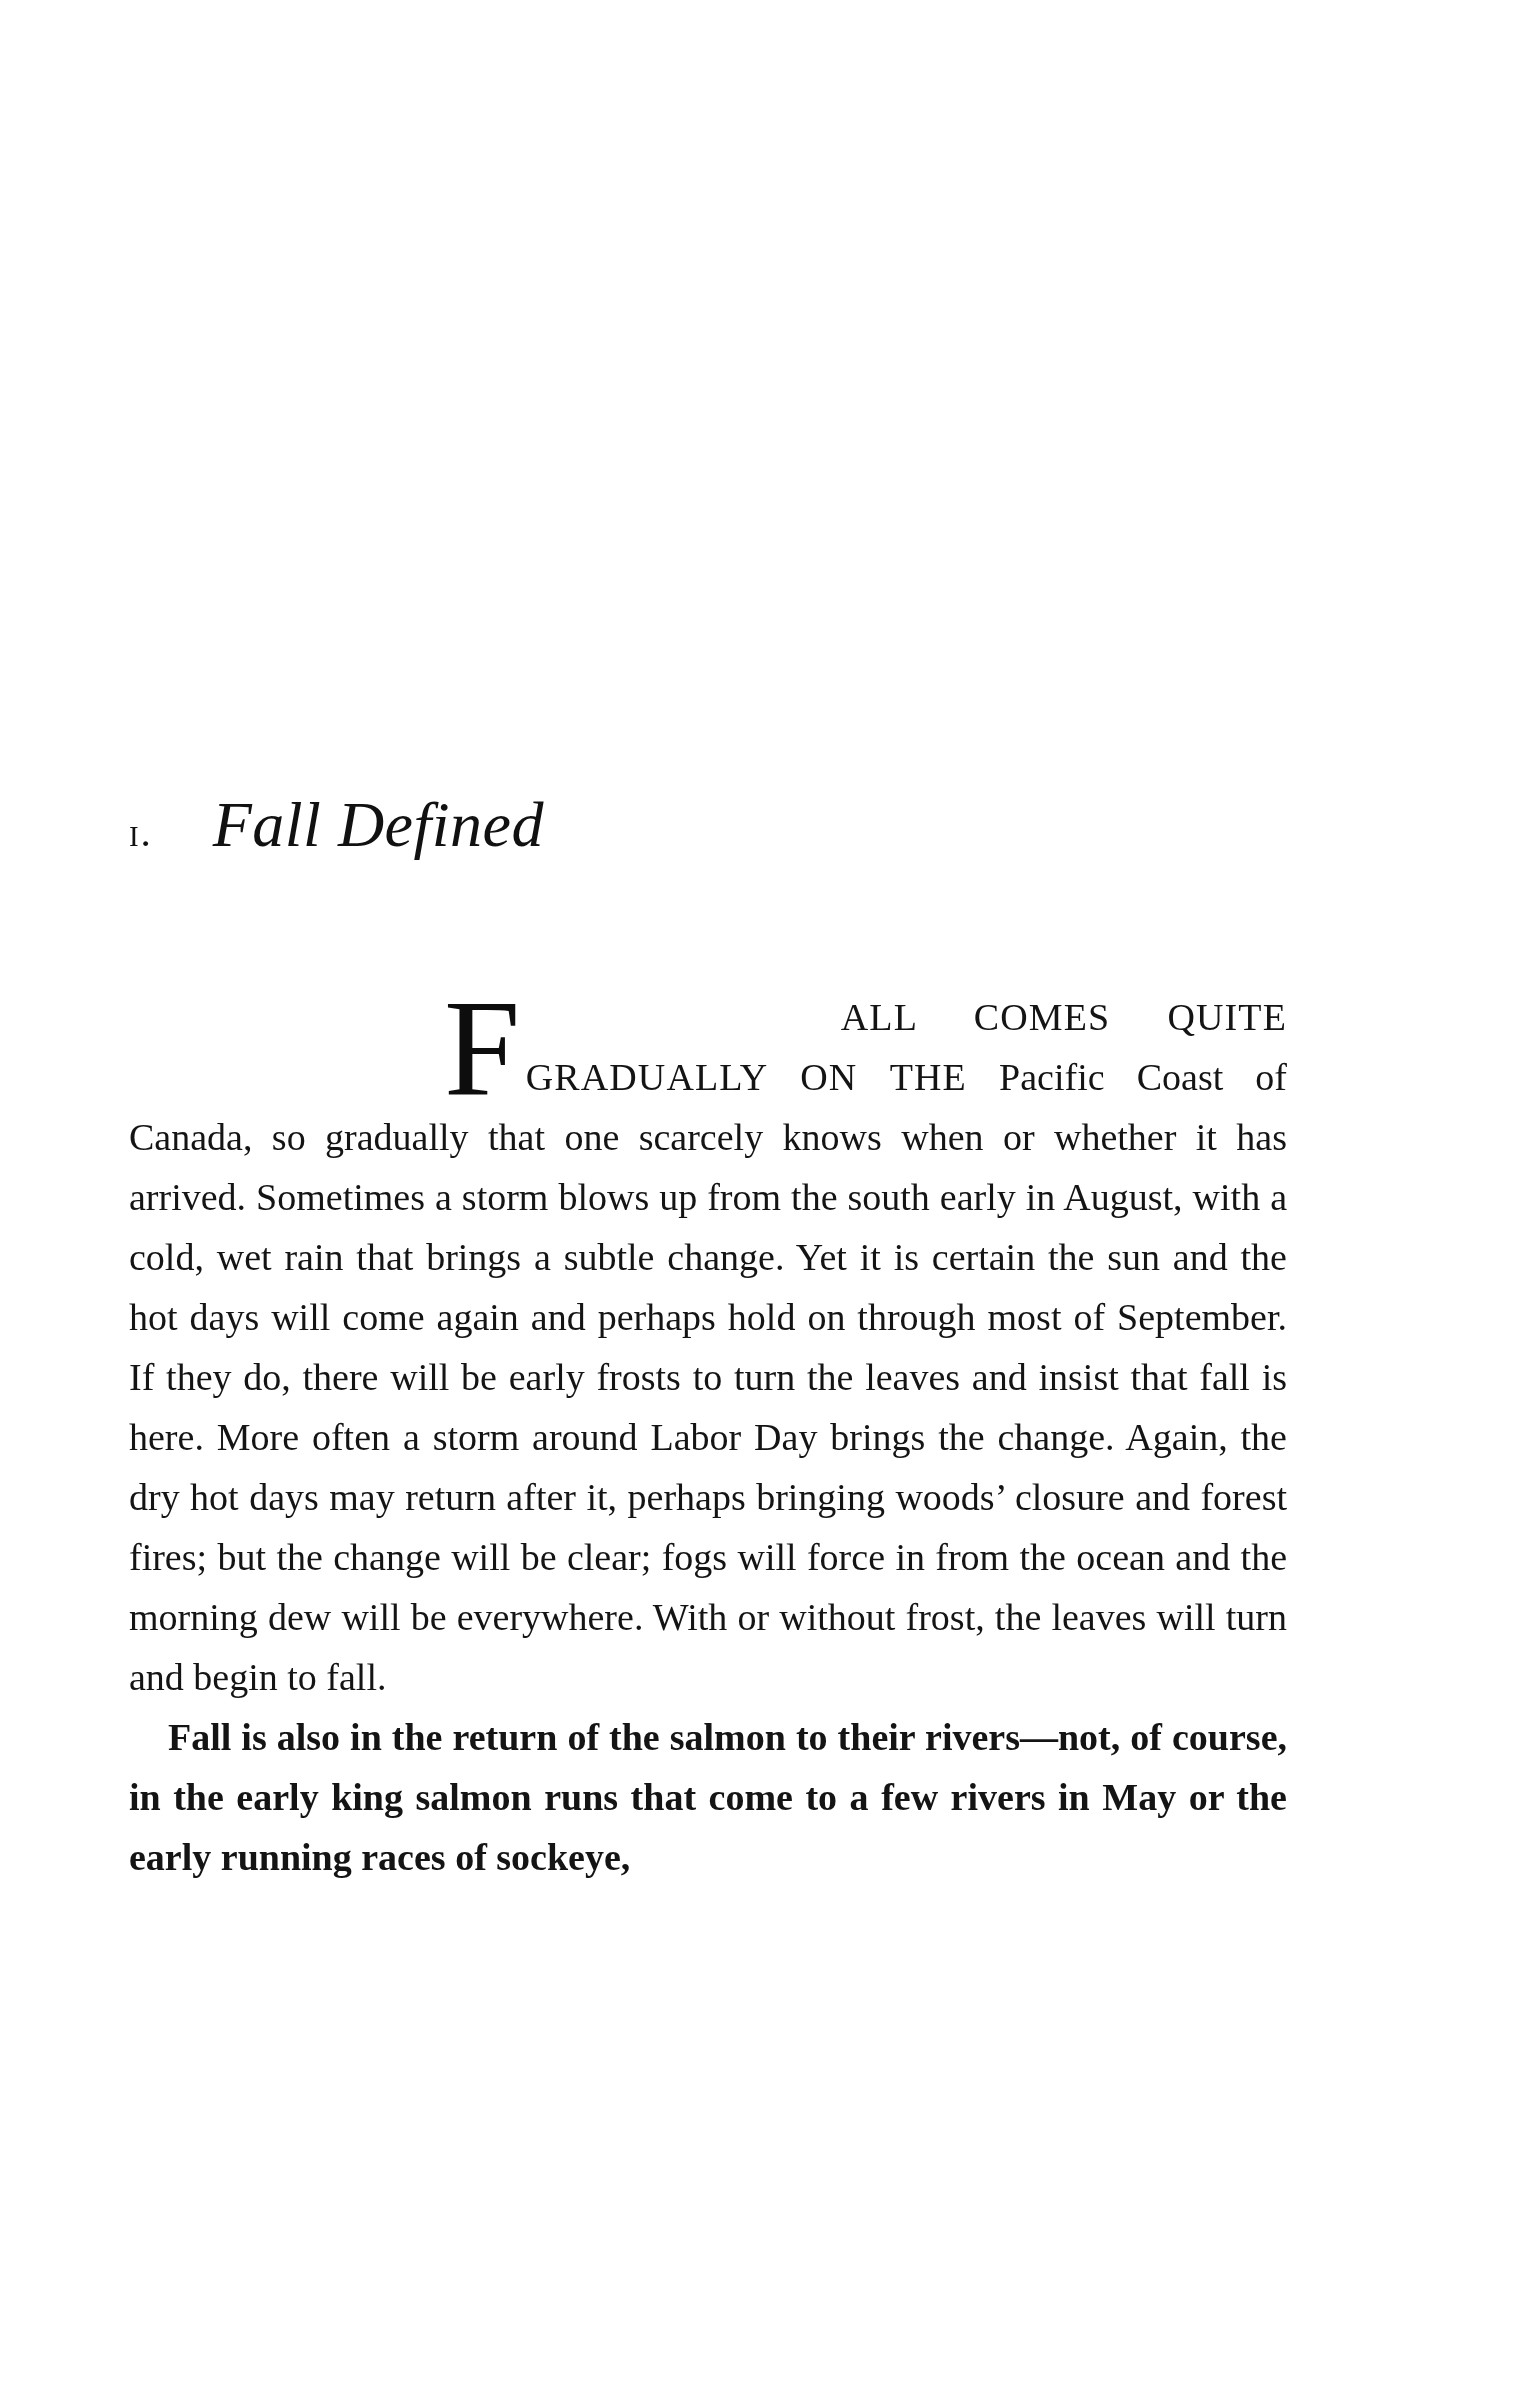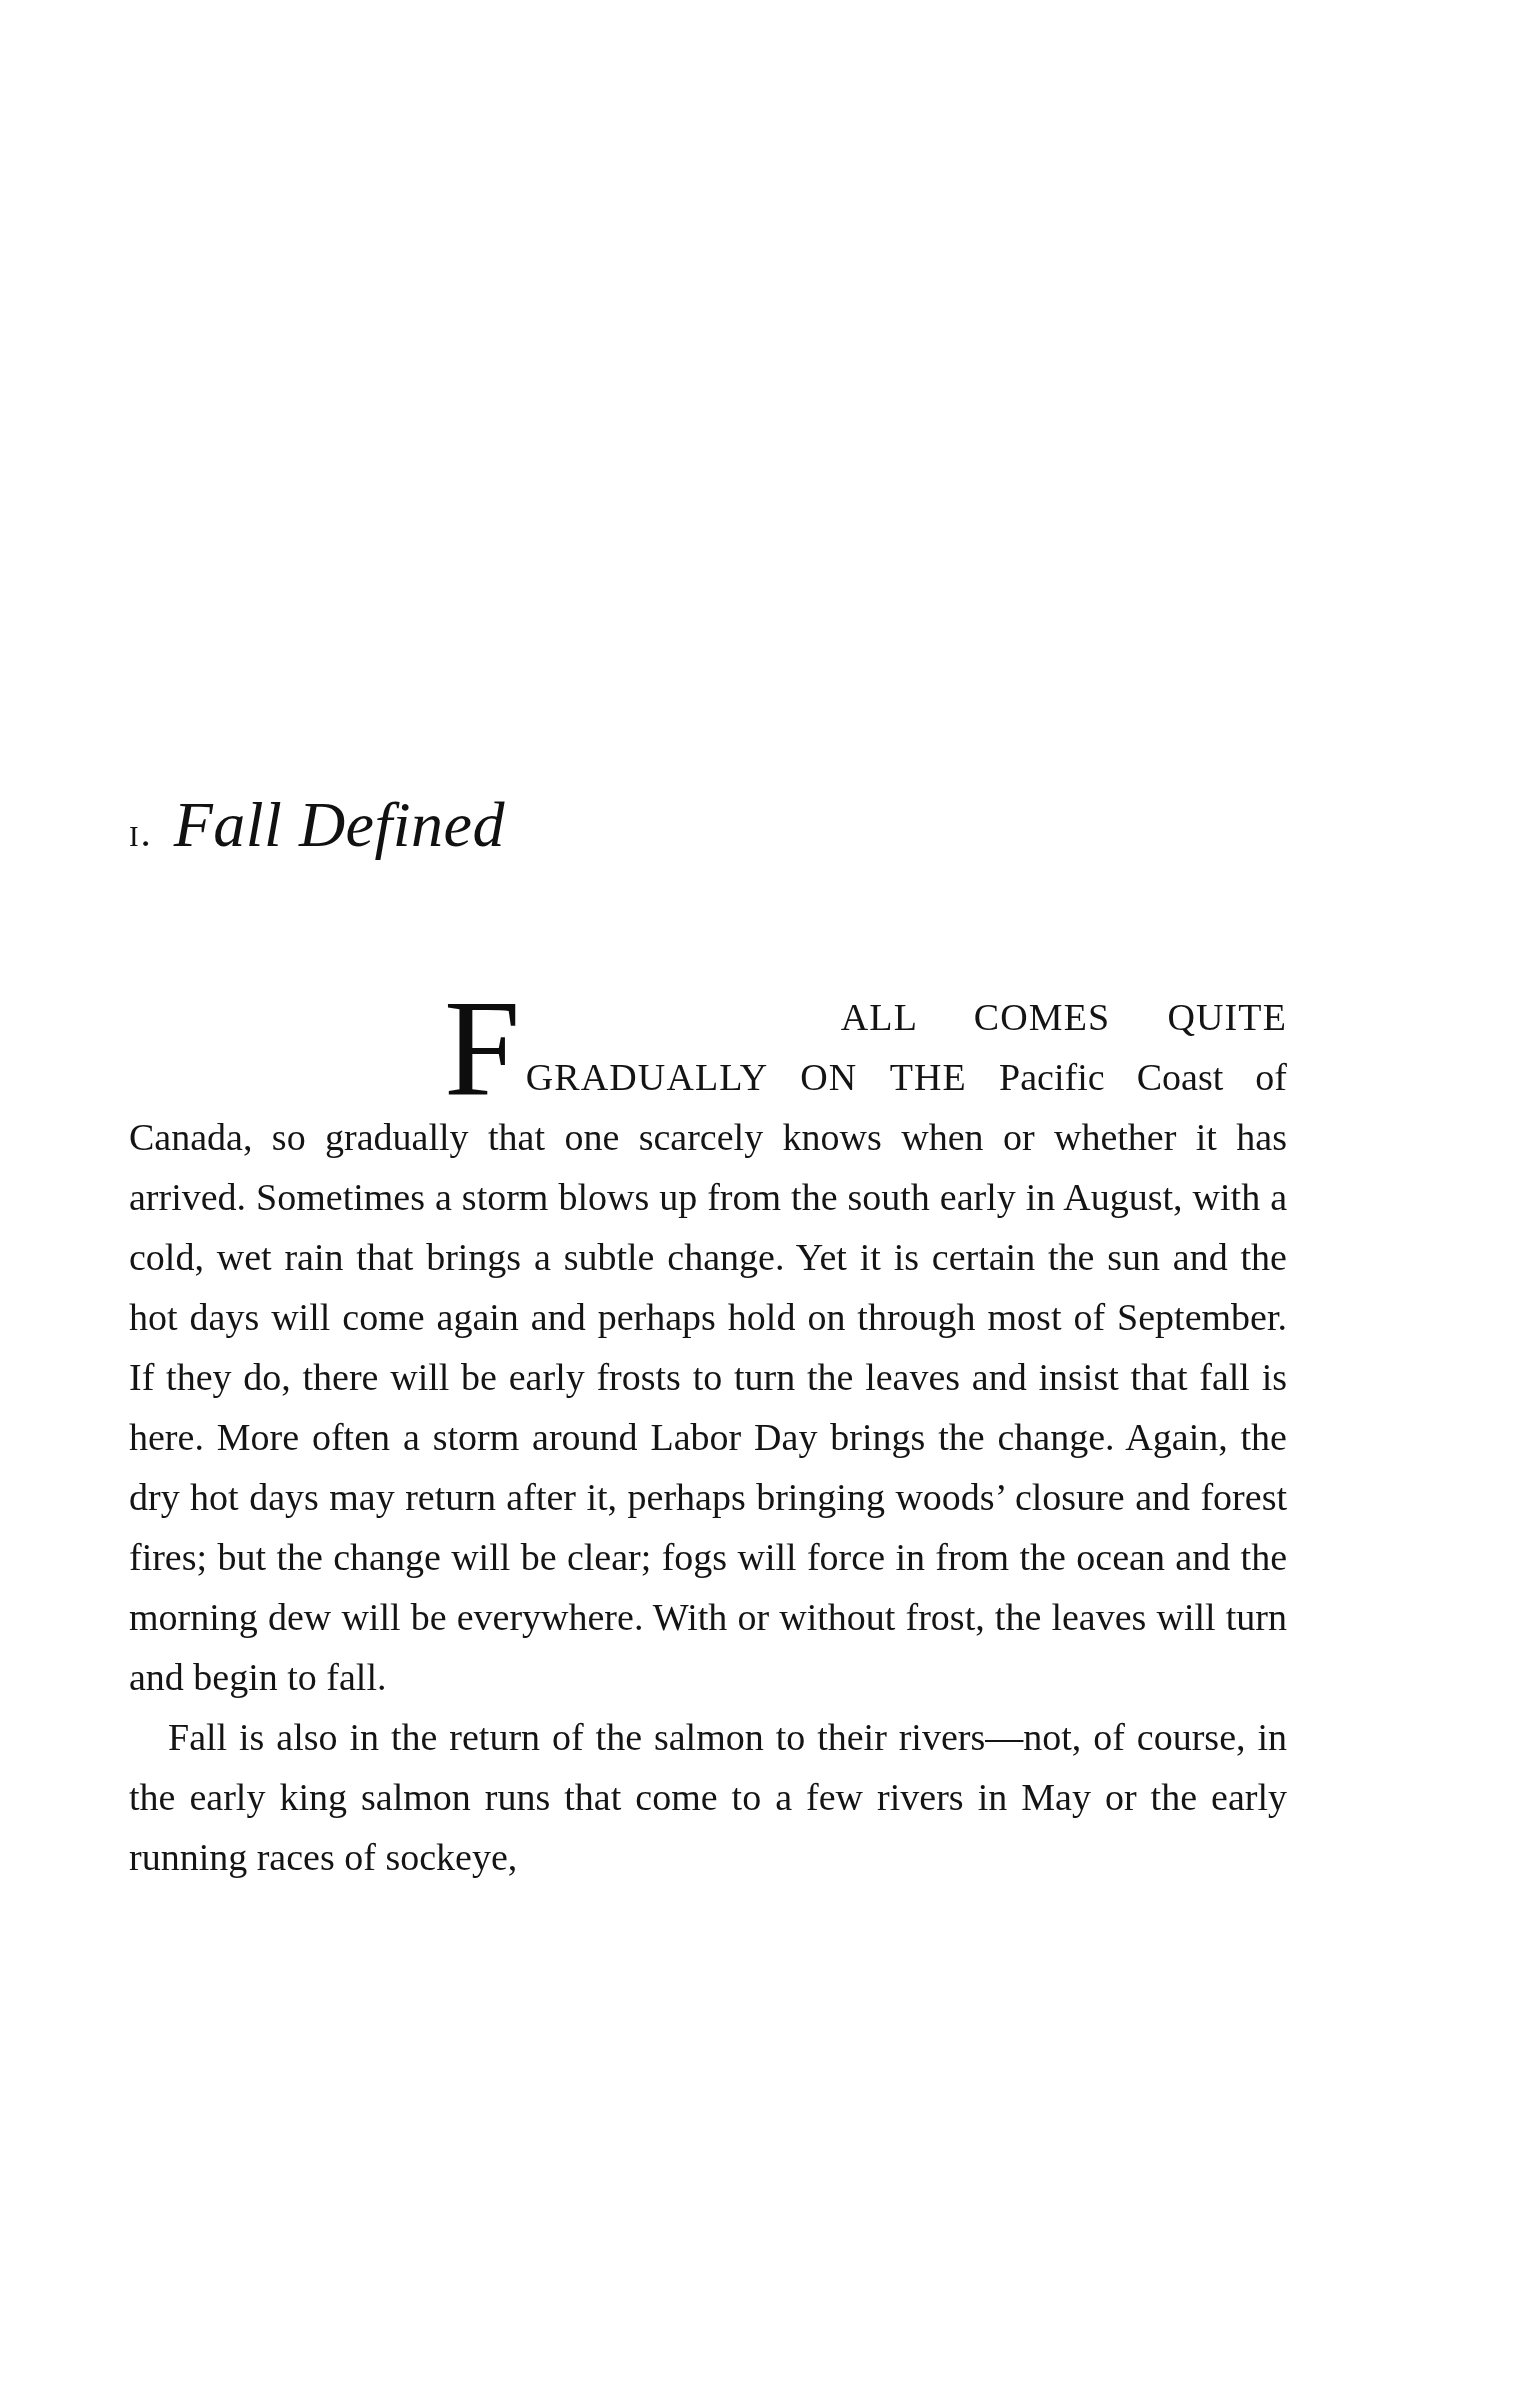--- a/index.html
+++ b/index.html
@@ -38,21 +38,21 @@
     font-variant: small-caps;
     text-transform: lowercase;
     color: #111111;
     line-height: 1;
   }
   .chapter-title {
     font-family: "Liberation Serif", "DejaVu Serif", serif;
     font-style: italic;
     font-size: 64px;
     line-height: 1;
-    margin-left: 21px;
+    margin-left: 60px;
     letter-spacing: 0.5px;
     color: #111111;
   }
 
   
   .textblock {
     position: absolute;
     left: 129px;
     top: 987px;
     width: 1158px;
@@ -63,20 +63,21 @@
     color: #141414;
   }
 
   p.para {
     margin: 0;
     text-align: justify;
     text-justify: inter-word;
   }
   p.para.indent {
     text-indent: 39px;
+    font-weight: bold;
   }
   p.para:last-child {
     text-align: justify;
   }
 
   
   .dropcap {
     float: left;
     font-size: 137px;
     line-height: 0.78;

